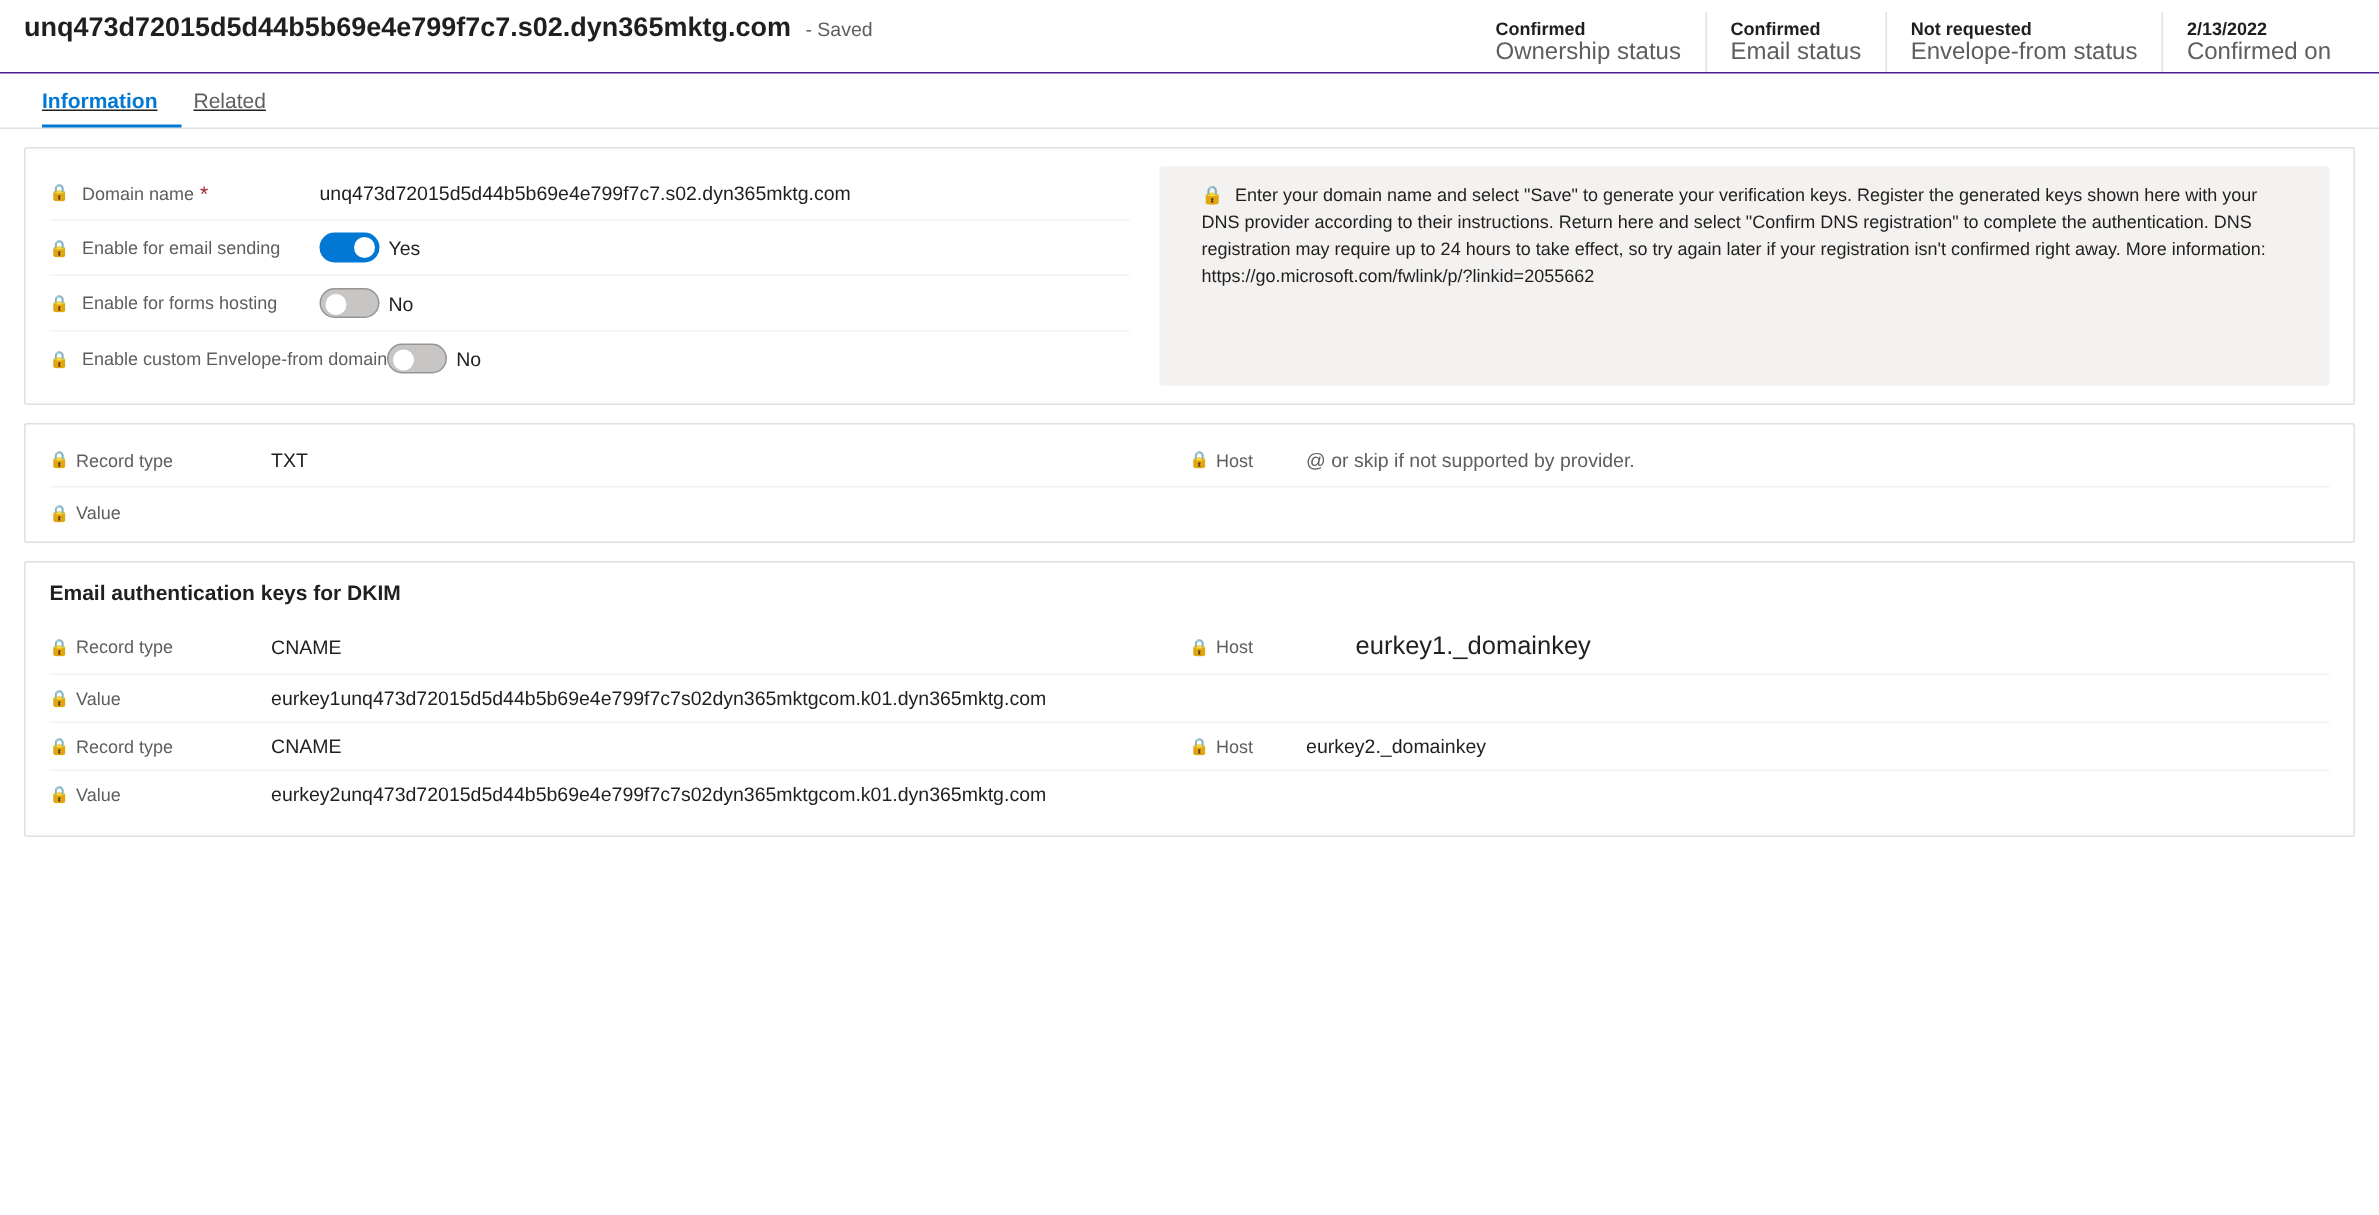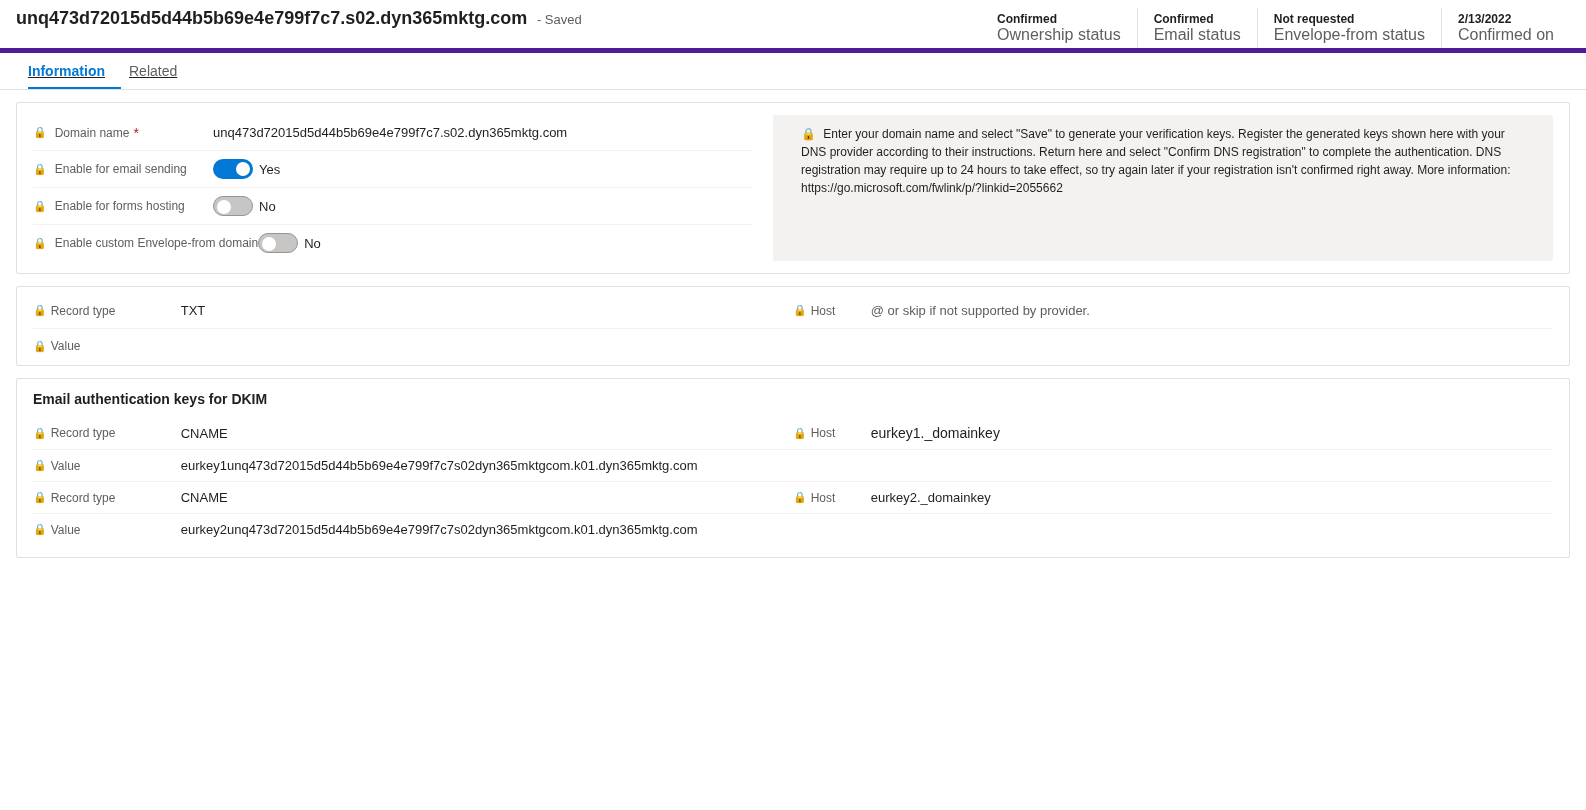--- a/index.html
+++ b/index.html
@@ -3,21 +3,21 @@
   <meta charset="utf-8">
   <style>
     * { box-sizing: border-box; margin: 0; padding: 0; }
     body { font-family: 'Segoe UI', Arial, sans-serif; font-size: 13px; background: #fff; color: #201f1e; }
 
     .top-bar {
       display: flex;
       align-items: flex-start;
       justify-content: space-between;
       padding: 8px 16px 0 16px;
-      border-bottom: 5px solid #4c1d95;
+      border-bottom: 1px solid #4c1d95;
     }
     .top-bar-left {}
     .page-title {
       font-size: 18px;
       font-weight: 600;
       color: #201f1e;
     }
     .page-subtitle {
       font-size: 12px;
       color: #605e5c;
@@ -301,21 +301,21 @@
       <div style="border-bottom:1px solid #f3f2f1;">
         <div style="display:flex; align-items:center; padding:8px 0; border-bottom:1px solid #f3f2f1;">
           <div style="flex:1; display:flex; align-items:center;">
             <span class="lock-icon">🔒</span>
             <span style="font-size:12px;color:#605e5c;min-width:130px;">Record type</span>
             <span style="font-size:13px;">CNAME</span>
           </div>
           <div style="flex:1; display:flex; align-items:center;">
             <span class="lock-icon">🔒</span>
             <span style="font-size:12px;color:#605e5c;min-width:60px;">Host</span>
-            <span style="font-size:14px;">eurkey1._domainkey</span>
+            <span style="font-size:17px;margin-left:33px;">eurkey1._domainkey</span>
           </div>
         </div>
         <div style="display:flex; align-items:center; padding:8px 0;">
           <span class="lock-icon">🔒</span>
           <span style="font-size:12px;color:#605e5c;min-width:130px;">Value</span>
           <span style="font-size:13px;">eurkey1unq473d72015d5d44b5b69e4e799f7c7s02dyn365mktgcom.k01.dyn365mktg.com</span>
         </div>
       </div>
 
       <div>

